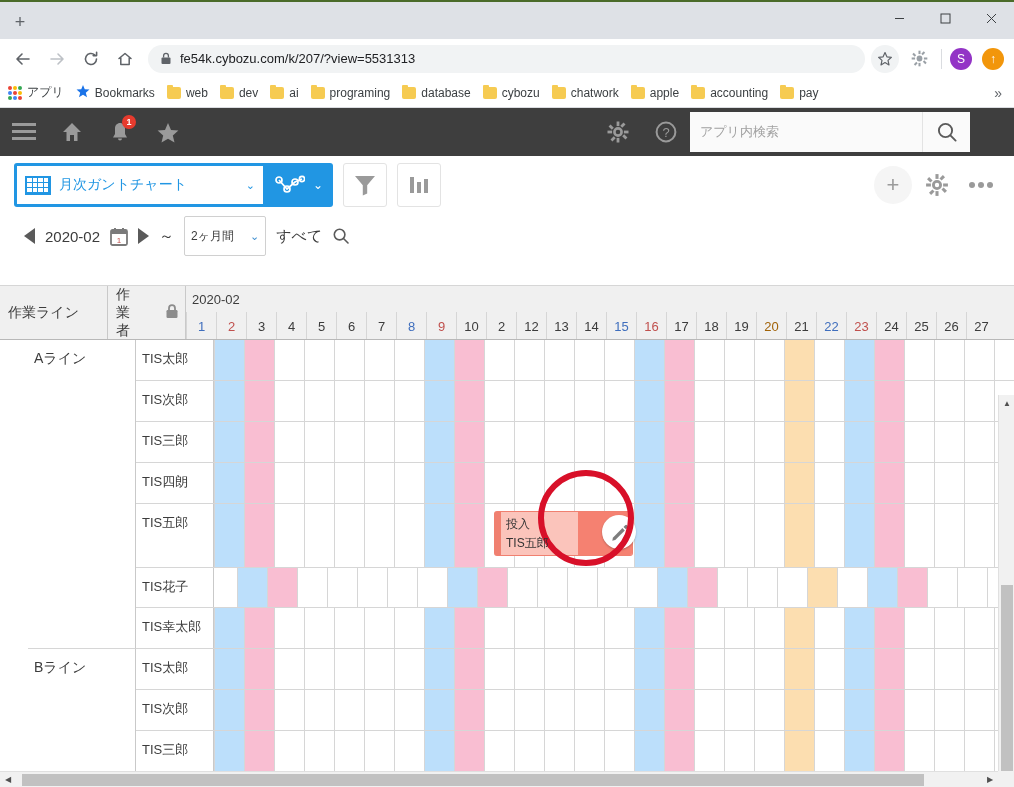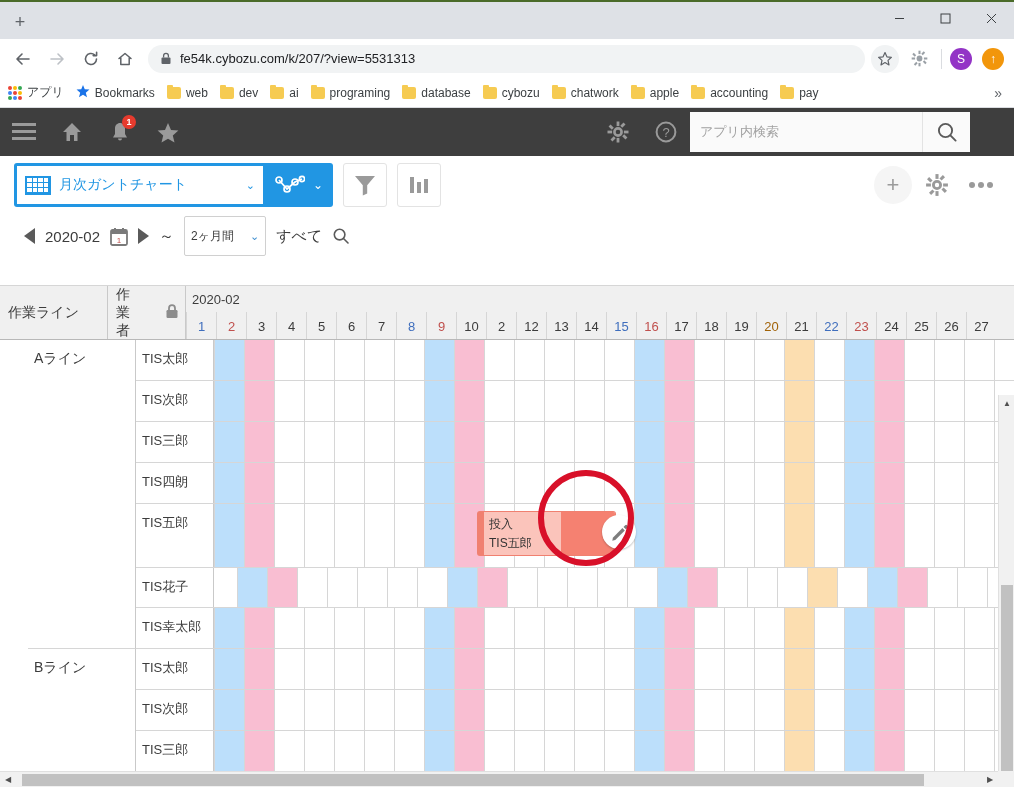--- a/index.html
+++ b/index.html
@@ -1044,21 +1044,21 @@
               <div class="dcell sat"></div>
               <div class="dcell sun"></div>
               <div class="dcell"></div>
               <div class="dcell"></div>
               <div class="dcell"></div>
               <div class="dcell"></div>
             </div>
           </div>
         </div>
       </div>
-      <div class="task-bar" style="left: 449px; top: 171px; width: 139px; height: 45px;">
+      <div class="task-bar" style="left: 466px; top: 171px; width: 139px; height: 45px;">
         <div class="handle"></div>
         <div style="position:relative;z-index:2">投入</div>
         <div style="position:relative;z-index:2">TIS五郎</div>
       </div>
       <div class="edit-pencil" style="left: 574px; top: 175px;">
         <svg width="19" height="19" viewBox="0 0 20 20">
           <path d="M3 15.4 L13.1 5.3 L15.6 7.8 L5.5 17.9 L2.4 18.6 Z" fill="#7d7d7d"></path>
           <path d="M14.2 4.2 L16 2.4 a1.4 1.4 0 0 1 2 0 l0.6 0.6 a1.4 1.4 0 0 1 0 2 L16.7 6.7 Z" fill="#7d7d7d"></path>
         </svg>
       </div>

